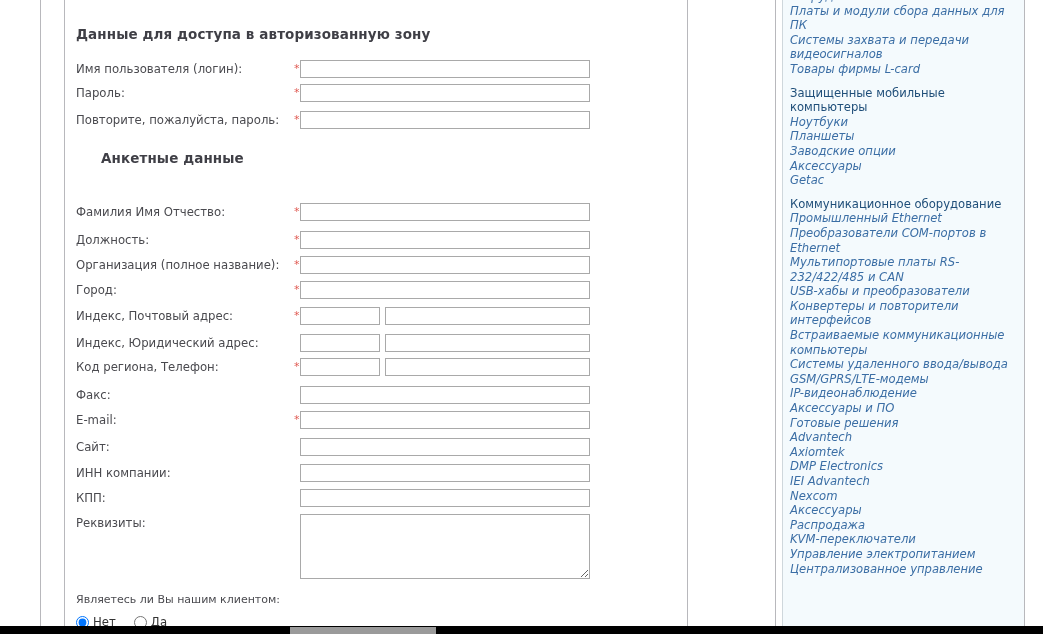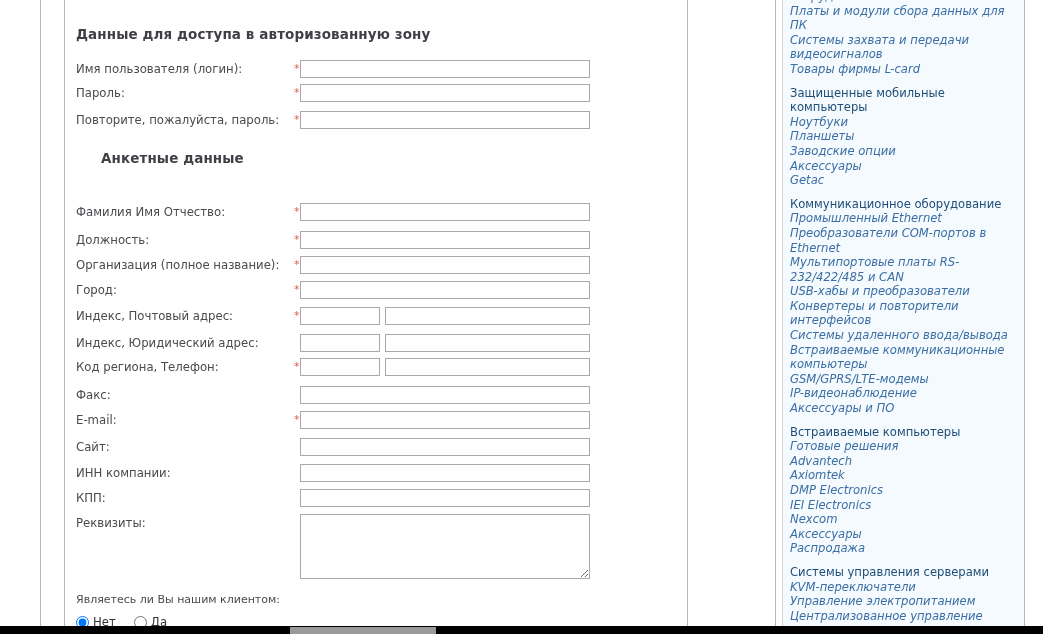--- a/index.html
+++ b/index.html
@@ -311,35 +311,33 @@
           <a class="cat-link">Планшеты</a>
           <a class="cat-link">Заводские опции</a>
           <a class="cat-link">Аксессуары</a>
           <a class="cat-link">Getac</a>
           <div class="cat-head">Коммуникационное оборудование</div>
           <a class="cat-link">Промышленный Ethernet</a>
           <a class="cat-link">Преобразователи COM-портов в Ethernet</a>
           <a class="cat-link">Мультипортовые платы RS-232/422/485 и CAN</a>
           <a class="cat-link">USB-хабы и преобразователи</a>
           <a class="cat-link">Конвертеры и повторители интерфейсов</a>
+          <a class="cat-link">Встраиваемые коммуникационные компьютеры</a>
           <a class="cat-link">Системы удаленного ввода/вывода</a>
-          <a class="cat-link">Встраиваемые коммуникационные компьютеры</a>
           <a class="cat-link">GSM/GPRS/LTE-модемы</a>
           <a class="cat-link">IP-видеонаблюдение</a>
           <a class="cat-link">Аксессуары и ПО</a>
-          <div class="cat-head">Встраиваемые компьютеры</div>
           <a class="cat-link">Готовые решения</a>
           <a class="cat-link">Advantech</a>
           <a class="cat-link">Axiomtek</a>
           <a class="cat-link">DMP Electronics</a>
-          <a class="cat-link">IEI Electronics</a>
+          <a class="cat-link">IEI Advantech</a>
           <a class="cat-link">Nexcom</a>
           <a class="cat-link">Аксессуары</a>
           <a class="cat-link">Распродажа</a>
-          <div class="cat-head">Системы управления серверами</div>
           <a class="cat-link">KVM-переключатели</a>
           <a class="cat-link">Управление электропитанием</a>
           <a class="cat-link">Централизованное управление</a>
         </div>
     </div>
   </div>
 
   <div id="bottom-bar"></div>
   <div id="bottom-scroll-thumb"></div>
 

